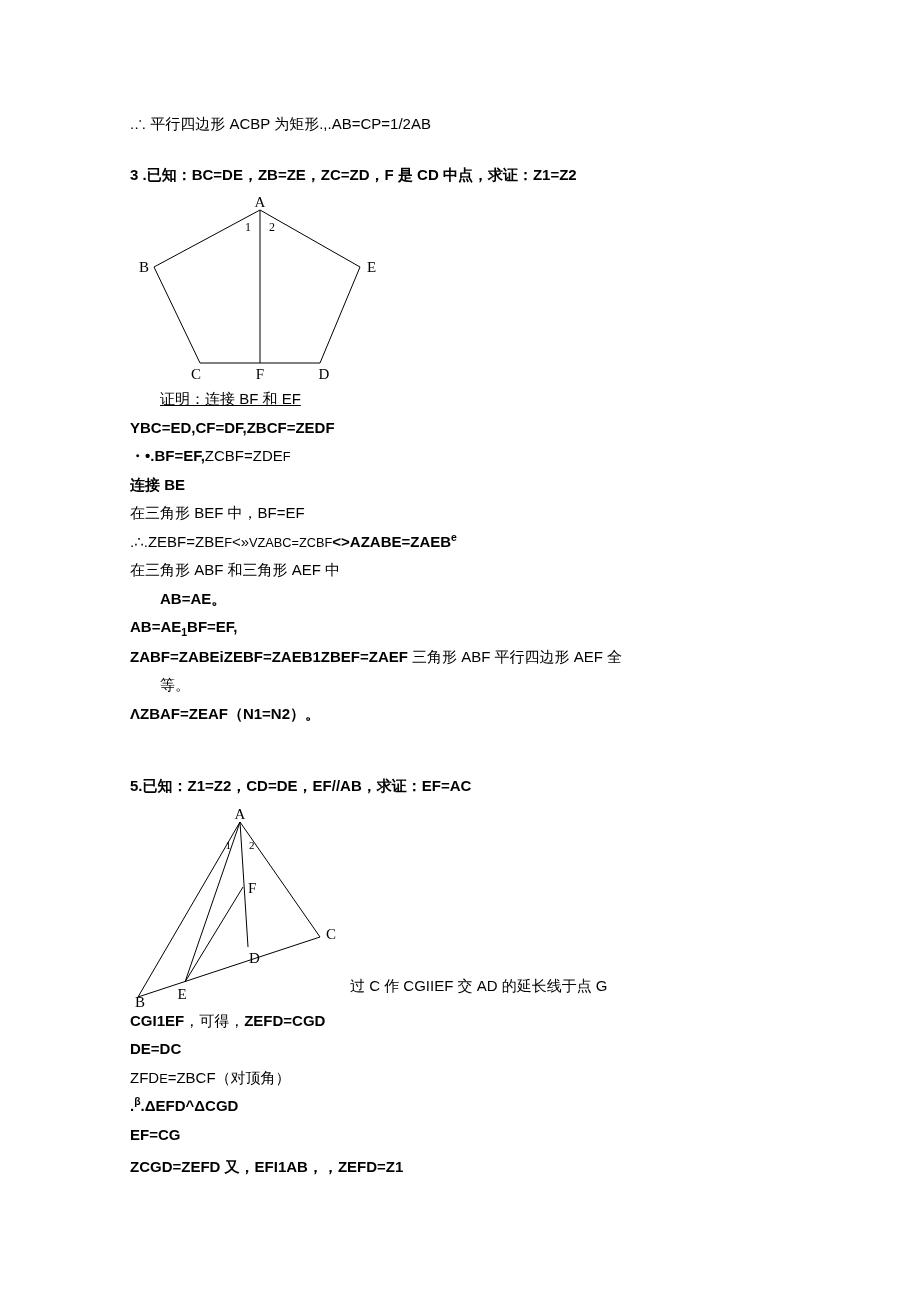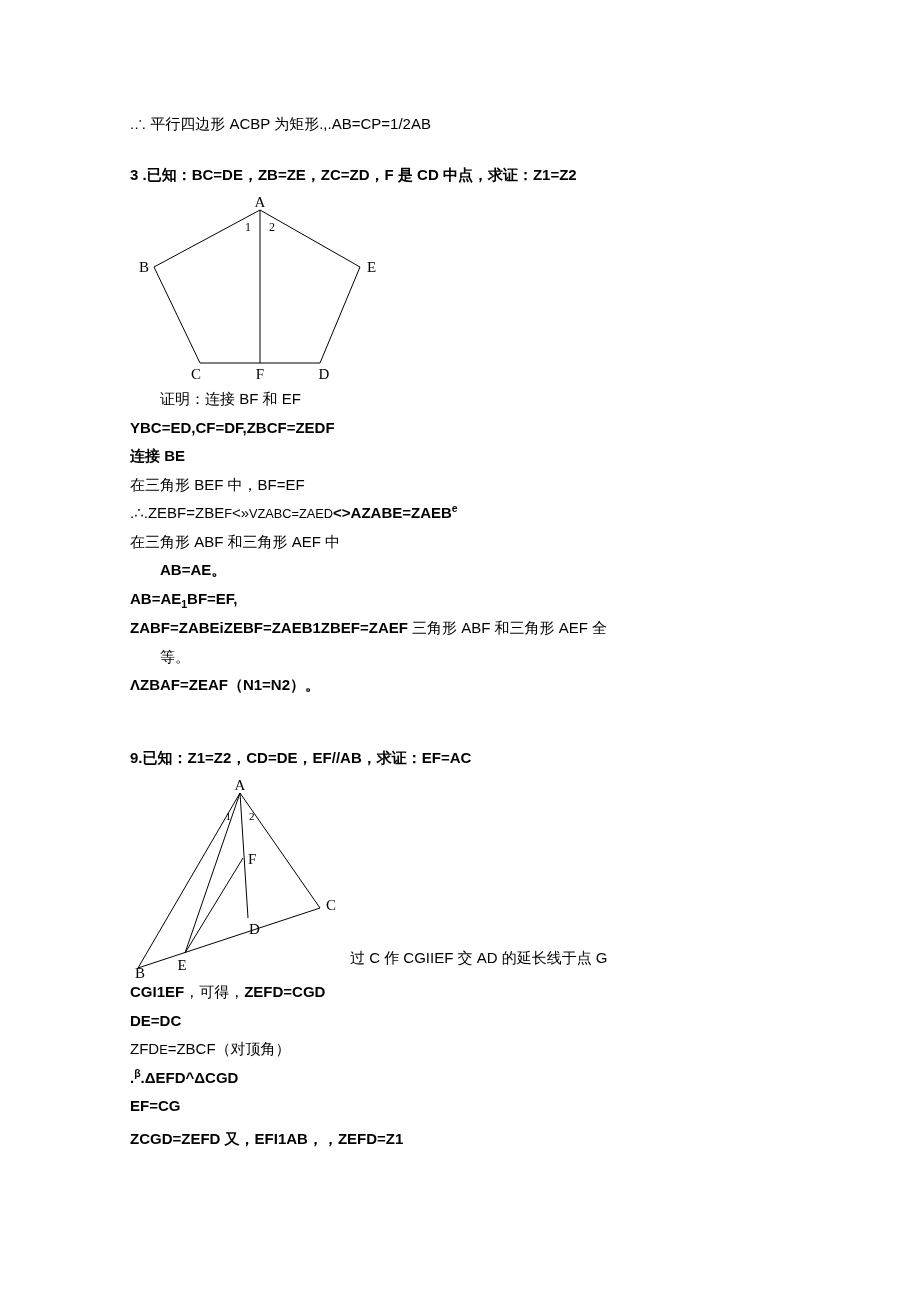--- a/index.html
+++ b/index.html
@@ -13,21 +13,21 @@
   }
   .page {
     width: 764px;
     min-height: 1301px;
     box-sizing: border-box;
     padding: 110px 130px 60px 130px;
     position: relative;
   }
   .para { margin: 0; }
   .bold { font-weight: bold; }
-  .indent1 { text-indent: 2em; }
+  .indent1 { text-indent: 2em; text-decoration: underline; }
   svg { display: block; }
   .sup { vertical-align: super; font-size: 0.7em; }
   .sub { vertical-align: sub; font-size: 0.7em; }
   .gap-small { height: 4px; }
   .gap-med { height: 22px; }
   .svg-wrap { margin: 6px 0 0 0; }
   .row-inline { display: flex; align-items: flex-end; }
 </style>
 </head>
 <body>
@@ -65,61 +65,64 @@
 
   <p class="para indent1">
     <span>证明：连接 BF 和 EF</span>
   </p>
 
   <p class="para bold">
     <span>YBC=ED,CF=DF,ZBCF=ZEDF</span>
   </p>
 
 
+  <p class="para">
+    <span class="bold">・•.BF=EF,</span><span>ZCBF=ZDE</span><span style="font-size:0.85em">F</span>
+  </p>
 
   <p class="para bold">
     <span>连接 BE</span>
   </p>
 
   <p class="para">
     <span>在三角形 BEF 中，BF=EF</span>
   </p>
 
   <p class="para">
-    <span>.∴.ZEBF=ZBE</span><span style="font-size:0.85em">F</span><span>&lt;»</span><span style="font-size:0.85em">V</span><span style="font-size:0.85em">ZABC=ZAED</span><span class="bold">&lt;&gt;AZABE=ZAEB</span><span class="bold sup">e</span>
+    <span>.∴.ZEBF=ZBE</span><span style="font-size:0.85em">F</span><span>&lt;»</span><span style="font-size:0.85em">V</span><span style="font-size:0.85em">ZABC=ZCBF</span><span class="bold">&lt;&gt;AZABE=ZAEB</span><span class="bold sup">e</span>
   </p>
 
   <p class="para">
     <span>在三角形 ABF 和三角形 AEF 中</span>
   </p>
 
   <p class="para bold" style="padding-left:2em">
     <span>AB=AE。</span>
   </p>
 
   <p class="para bold">
     <span>AB=AE</span><span class="sub">1</span><span>BF=EF,</span>
   </p>
 
   <p class="para" style="padding-left:0;">
-    <span class="bold">ZABF=ZABEiZEBF=ZAEB1ZBEF=ZAEF</span><span> 三角形 ABF 和三角形 AEF 全</span>
+    <span class="bold">ZABF=ZABEiZEBF=ZAEB1ZBEF=ZAEF</span><span> 三角形 ABF 平行四边形 AEF 全</span>
   </p>
   <p class="para" style="padding-left:2em">
     <span>等。</span>
   </p>
 
   <p class="para bold">
     <span>ΛZBAF=ZEAF（N1=N2）。</span>
   </p>
 
   <div class="gap-med"></div>
   <div class="gap-med"></div>
 
   <p class="para bold">
-    <span>9.已知：Z1=Z2，CD=DE，EF//AB，求证：EF=AC</span>
+    <span>5.已知：Z1=Z2，CD=DE，EF//AB，求证：EF=AC</span>
   </p>
 
   <div class="row-inline">
     <div class="svg-wrap" style="margin-right:10px;">
       <svg width="210" height="200" viewBox="0 0 210 200">
         <g stroke="#000" stroke-width="1" fill="none">
 
           <polyline points="110,15 8,190 190,130 110,15"></polyline>
 
           <line x1="110" y1="15" x2="118" y2="140"></line>

